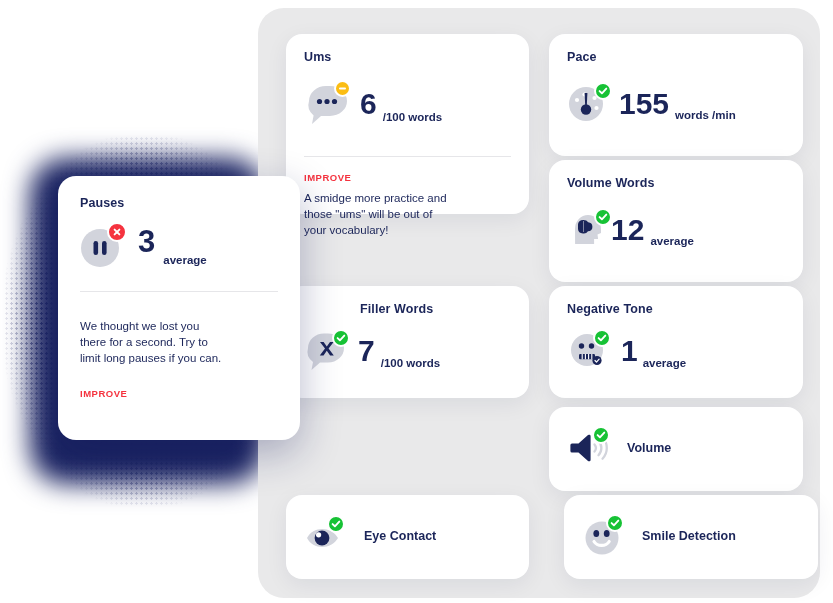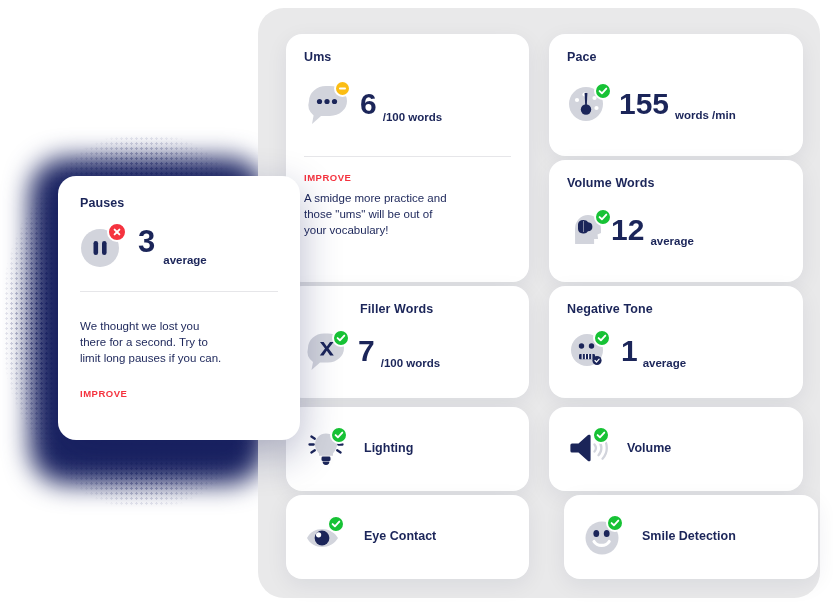--- a/index.html
+++ b/index.html
@@ -120,21 +120,21 @@
 
 <div class="stage">
 
   <div class="glow-wrap">
     <div class="glow-core"></div>
     <div class="glow-dots"></div>
   </div>
 
   <div class="panel">
 
-    <div class="card shadowed" style="left:28px; top:26px; width:243px; height:248px;text-decoration:underline;">
+    <div class="card shadowed" style="left:28px; top:26px; width:243px; height:180px;text-decoration:underline;">
       <div class="card-title" style="position:absolute;left:18px;top:16px;">Ums</div>
 
       <div class="metric-row" style="position:absolute;left:18px;top:48px;">
         <div class="icon-badge-wrap" style="width:46px;height:44px;">
           <svg width="46" height="44" viewBox="0 0 46 44">
             <path class="grey" d="M5 19 a17 15 0 0 1 17-15 h4 a17 15 0 0 1 17 15 a17 15 0 0 1 -17 15 h-9 l-9 8 l1.6-8.6 A15 14 0 0 1 5 19 z"></path>
             <circle class="navy" cx="15.5" cy="19.5" r="2.6"></circle>
             <circle class="navy" cx="23" cy="19.5" r="2.6"></circle>
             <circle class="navy" cx="30.5" cy="19.5" r="2.6"></circle>
           </svg>
@@ -234,45 +234,20 @@
             <svg width="10" height="10" viewBox="0 0 10 10">
                 <path d="M1.6 5.1 L3.9 7.3 L8.3 2.6" stroke="#fff" stroke-width="1.9" fill="none" stroke-linecap="round" stroke-linejoin="round"></path>
               </svg>
           </div>
         </div>
         <div class="metric-value" style="font-size:30px;margin-left:8px;">1</div>
         <div class="metric-unit" style="margin-left:5px;align-self:flex-end;padding-bottom:3px;">average</div>
       </div>
     </div>
 
-    <div class="card shadowed" style="left:28px; top:399px; width:243px; height:84px;">
-      <div class="simple-row" style="position:absolute;left:18px;top:18px;">
-        <div class="icon-badge-wrap" style="width:46px;height:46px;">
-          <svg width="46" height="46" viewBox="0 0 46 46">
-            <path class="grey" d="M11 19.5 a11 11 0 0 1 22 0 c0 4.6-2.8 7-4 9 l0 2.2 l-14 0 l0-2.2 c-1.2-2-4-4.4-4-9 z"></path>
-            <rect class="navy" x="17.5" y="31.5" width="9" height="4.6" rx="1.4"></rect>
-            <path class="navy" d="M18.6 36.6 h6.8 a3.4 3.4 0 0 1 -6.8 0 z"></path>
-            <g stroke="#1b2559" stroke-width="2.3" stroke-linecap="round">
-              <path d="M5.5 19.5 h4.2"></path>
-              <path d="M7.4 11.5 l3.4 2.2"></path>
-              <path d="M7.4 27.5 l3.4-2.2"></path>
-              <path d="M38.5 19.5 h-4.2"></path>
-              <path d="M36.6 11.5 l-3.4 2.2"></path>
-              <path d="M36.6 27.5 l-3.4-2.2"></path>
-            </g>
-          </svg>
-          <div class="badge ok" style="width:18px;height:18px;right:2px;top:1px;">
-            <svg width="10" height="10" viewBox="0 0 10 10">
-                <path d="M1.6 5.1 L3.9 7.3 L8.3 2.6" stroke="#fff" stroke-width="1.9" fill="none" stroke-linecap="round" stroke-linejoin="round"></path>
-              </svg>
-          </div>
-        </div>
-        <div class="simple-label">Lighting</div>
-      </div>
-    </div>
 
     <div class="card shadowed" style="left:291px; top:399px; width:254px; height:84px;">
       <div class="simple-row" style="position:absolute;left:18px;top:18px;">
         <div class="icon-badge-wrap" style="width:46px;height:46px;">
           <svg width="46" height="46" viewBox="0 0 46 46">
             <path class="navy" d="M5 18.5 h6.5 L21 10 a1.6 1.6 0 0 1 2.6 1.3 v23.4 a1.6 1.6 0 0 1 -2.6 1.3 L11.5 27.5 H5 a1.6 1.6 0 0 1 -1.6-1.6 v-5.8 A1.6 1.6 0 0 1 5 18.5 z"></path>
             <g stroke="#d2d4dc" stroke-width="2.3" fill="none" stroke-linecap="round">
               <path d="M27.5 19.5 a5.5 5.5 0 0 1 0 7"></path>
               <path d="M31.5 15.8 a10.5 10.5 0 0 1 0 14.4"></path>
               <path d="M35.5 12.3 a15.5 15.5 0 0 1 0 21.4"></path>

